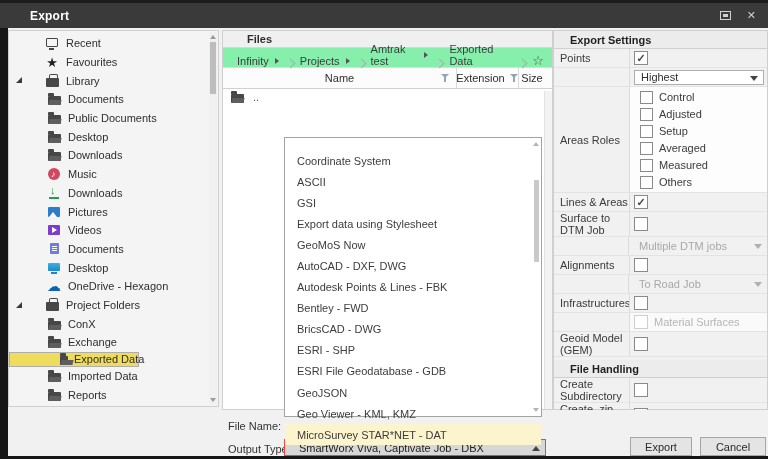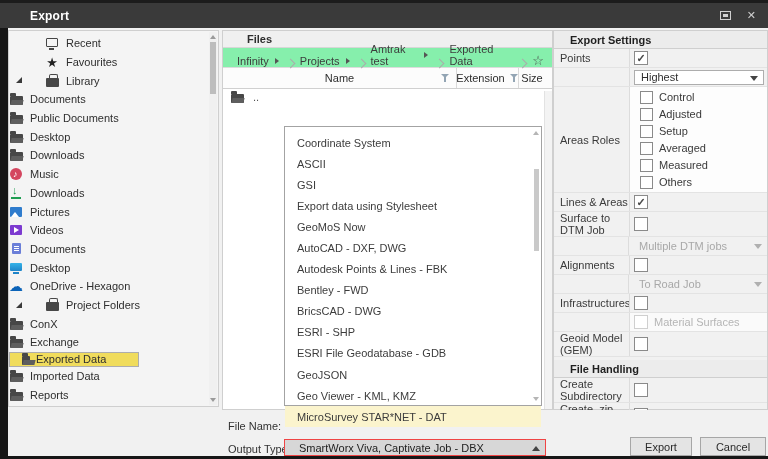--- a/index.html
+++ b/index.html
@@ -14,21 +14,21 @@
   .ic-restore::after { content:""; position:absolute; left:2px; top:2px; right:2px; bottom:2px; background:#cfcfcf; }
   .ic-close { color:#cfcfcf; font-size:11px; line-height:11px; }
   .edge-left { position:absolute; left:0; top:28px; width:8px; height:431px; background:#161616; z-index:55; }
   .edge-bottom { position:absolute; left:0; top:456px; width:768px; height:3px; background:#161616; z-index:55; }
 
   
   .sidebar { position:absolute; left:8px; top:30px; width:211px; height:377px; background:#f4f4f4; border:1px solid #cfcfcf; overflow:hidden; z-index:5; }
   .tree { position:absolute; left:0; top:3px; right:9px; }
   .trow { height:18.7px; display:flex; align-items:center; position:relative; }
   .trow.root { padding-left:36px; }
-  .trow.child { }
+  .trow.child { padding-left:38px; }
   .trow.sel { background:#f0dc5c; }
   .trow .expander { position:absolute; left:7px; top:6px; width:0; height:0; border-left:6px solid transparent; border-bottom:6px solid #3a3a3a; }
   .tlabel { margin-left:7px; white-space:nowrap; }
   .ticon { width:14px; height:14px; flex:none; display:flex; align-items:center; justify-content:center; position:relative; }
 
   .ic-folder { position:relative; width:13px; height:9px; background:#474747; border-radius:1px; margin-top:3px; }
   .ic-folder::before { content:""; position:absolute; top:-3px; left:0; width:6px; height:3px; background:#474747; border-radius:1px 1px 0 0; }
   .ic-folder::after { content:""; position:absolute; left:1px; bottom:0; width:12px; height:5px; background:#5e5e5e; transform:skewX(-14deg); }
   .ic-library { position:relative; width:13px; height:9px; background:#474747; border-radius:1px; margin-top:3px; }
   .ic-library::before { content:""; position:absolute; top:-4px; left:3px; width:7px; height:4px; border:1.5px solid #474747; border-bottom:none; border-radius:2px 2px 0 0; }
@@ -85,21 +85,21 @@
   .lab-filename { top:10px; }
   .lab-output { top:33px; }
   .output-combo { position:absolute; left:276px; top:29px; width:262px; height:17px; background:#d7d7d7; border:1px solid #ef4444; display:flex; align-items:center; }
   .output-combo span { margin-left:14px; color:#222; }
   .combo-up { position:absolute; right:5px; top:6px; width:0; height:0; border-left:4px solid transparent; border-right:4px solid transparent; border-bottom:5px solid #444; }
   .btn { position:absolute; top:27px; height:19px; background:#e4e4e4; border:1px solid #a6a6a6; display:flex; align-items:center; justify-content:center; color:#2b2b2b; }
   .btn-export { left:622px; width:62px; }
   .btn-cancel { left:692px; width:66px; }
 
   
-  .dropdown { position:absolute; left:284px; top:126px; width:258px; height:280px; background:#ffffff; border:1px solid #a3a3a3; z-index:50; padding-top:5px; }
+  .dropdown { position:absolute; left:284px; top:137px; width:258px; height:280px; background:#ffffff; border:1px solid #a3a3a3; z-index:50; padding-top:12px; }
   .ditem { height:21.1px; display:flex; align-items:center; padding-left:12px; color:#3c3c3c; white-space:nowrap; }
   .ditem.hl { background:#fbf4cd; }
   .dd-scroll { position:absolute; right:0; top:0; width:9px; height:100%; }
   .dd-thumb { position:absolute; right:2px; top:42px; width:5px; height:82px; background:#c9c9c9; }
   .dd-up { position:absolute; right:2px; top:4px; width:0; height:0; border-left:3px solid transparent; border-right:3px solid transparent; border-bottom:4px solid #b5b5b5; }
   .dd-dn { position:absolute; right:2px; bottom:4px; width:0; height:0; border-left:3px solid transparent; border-right:3px solid transparent; border-top:4px solid #b5b5b5; }
 
   
   .settings { position:absolute; left:553px; top:30px; width:215px; height:380px; background:#f1f1f1; border:1px solid #cfcfcf; z-index:4; }
   .sec-head { height:18px; background:#ececec; border-bottom:1px solid #cfcfcf; display:flex; align-items:center; }

